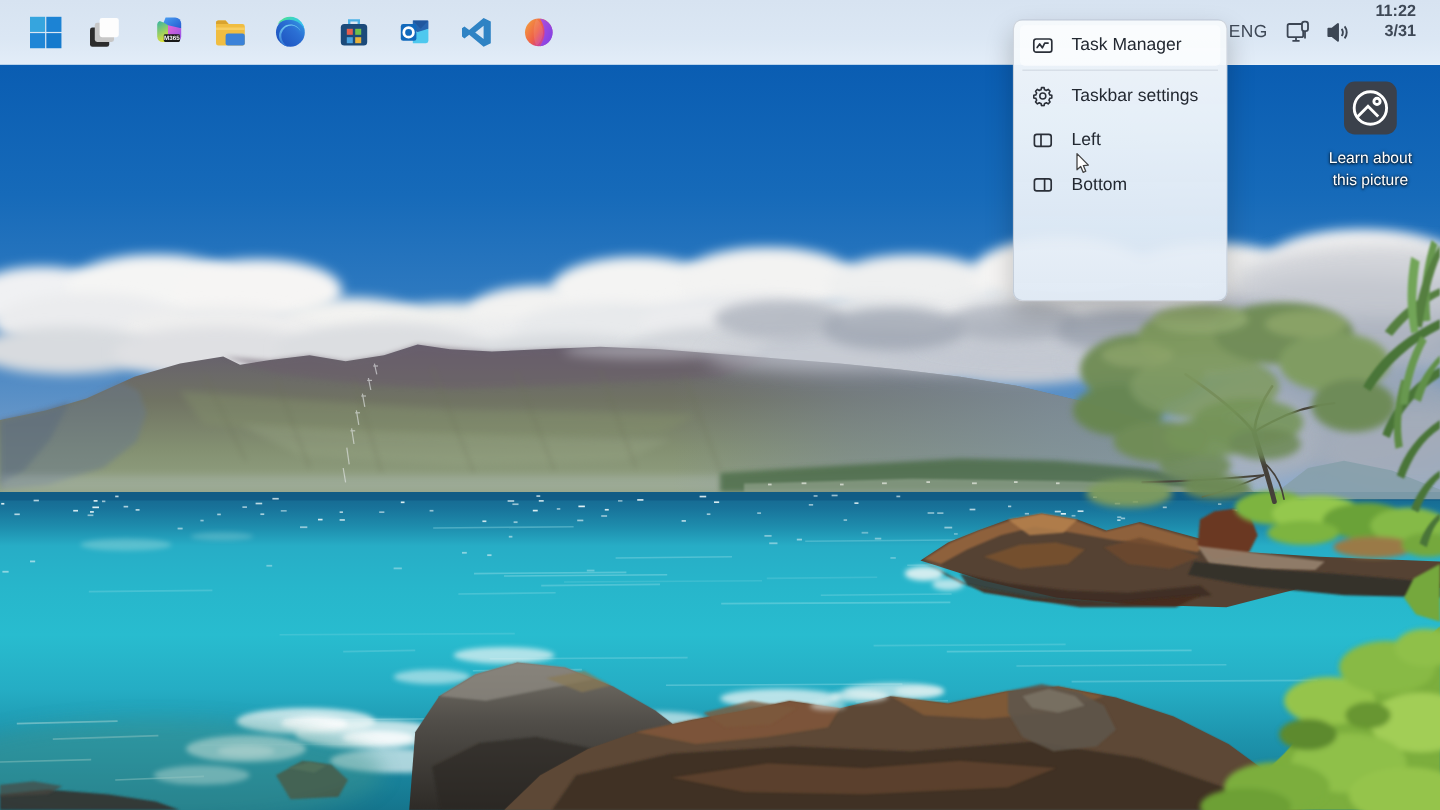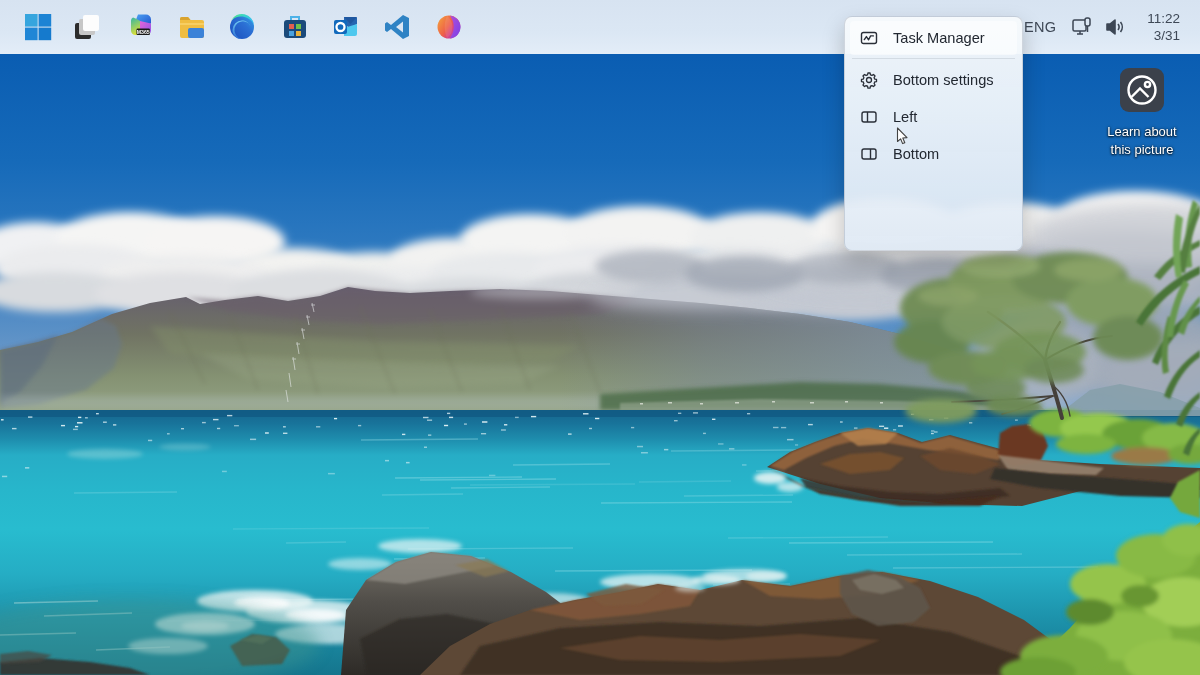--- a/index.html
+++ b/index.html
@@ -5,21 +5,21 @@
   html,body{margin:0;padding:0;width:1200px;height:675px;overflow:hidden;
     font-family:"Liberation Sans",sans-serif;}
   #stage{position:relative;width:968px;height:675px;background:#0b60b4;}
   #wall{position:absolute;left:0;top:54px;width:1200px;height:621px;}
   
   #taskbar{position:absolute;left:0;top:0;width:1200px;height:54px;
     background:linear-gradient(180deg,#d7e3f1 0%,#dbe7f4 60%,#e3edf8 100%);}
   .tbicon{position:absolute;top:13px;width:28px;height:28px;}
   .trayico{position:absolute;top:15px;width:24px;height:24px;}
   #eng{position:absolute;top:19px;left:1024px;font-size:14.5px;font-weight:500;color:#3e4856;letter-spacing:.3px;}
-  #clock{position:absolute;top:11px;right:20px;text-align:right;font-size:13.5px;color:#3e4856;line-height:16.5px;font-weight:400;margin-left:21px;}
+  #clock{position:absolute;top:1px;right:20px;text-align:right;font-size:13.5px;color:#3e4856;line-height:16.5px;font-weight:700;margin-left:21px;}
   
   #menu{position:absolute;left:844px;top:16px;width:179px;height:235px;border-radius:8px;
     background:linear-gradient(180deg,rgba(246,249,252,.97) 0%,rgba(238,244,250,.96) 40%,rgba(223,233,244,.94) 100%);
     border:1px solid rgba(150,160,175,.4);box-sizing:border-box;
     box-shadow:0 10px 22px rgba(0,0,0,.22);padding:4px 5px;}
   .mi{position:relative;height:34px;border-radius:4px;margin-bottom:3px;}
   .mi .txt{position:absolute;left:43px;top:50%;transform:translateY(-50%);
     font-size:14.6px;color:#222831;white-space:nowrap;}
   .mi svg{position:absolute;left:10px;top:50%;transform:translateY(-50%);}
   .mi.first{background:rgba(255,255,255,.5);}
@@ -592,21 +592,21 @@
       <path d="M4.3,10.6 L6.4,7.6 L8.6,10.8 L10.6,6.9 L13.4,6.9" stroke-linecap="round" stroke-linejoin="round"></path>
     </svg>
     <span class="txt">Task Manager</span>
   </div>
   <div class="sep"></div>
   <div class="mi">
     <svg width="18" height="18" viewBox="0 0 18 18" fill="none" stroke="#2a2f38" stroke-width="1.3">
       <circle cx="9" cy="9" r="2.5"></circle>
       <path d="M7.9,2 h2.2 l.35,1.8 a5.6,5.6 0 0 1 1.5,.62 l1.55,-.95 1.55,1.55 -.95,1.55 a5.6,5.6 0 0 1 .62,1.5 l1.8,.35 v2.2 l-1.8,.35 a5.6,5.6 0 0 1 -.62,1.5 l.95,1.55 -1.55,1.55 -1.55,-.95 a5.6,5.6 0 0 1 -1.5,.62 l-.35,1.8 h-2.2 l-.35,-1.8 a5.6,5.6 0 0 1 -1.5,-.62 l-1.55,.95 -1.55,-1.55 .95,-1.55 a5.6,5.6 0 0 1 -.62,-1.5 l-1.8,-.35 v-2.2 l1.8,-.35 a5.6,5.6 0 0 1 .62,-1.5 l-.95,-1.55 1.55,-1.55 1.55,.95 a5.6,5.6 0 0 1 1.5,-.62 Z" stroke-linejoin="round"></path>
     </svg>
-    <span class="txt">Bottom settings</span>
+    <span class="txt">Taskbar settings</span>
   </div>
   <div class="mi">
     <svg width="18" height="18" viewBox="0 0 18 18" fill="none" stroke="#2a2f38" stroke-width="1.4">
       <rect x="2" y="4" width="14" height="10" rx="2"></rect>
       <line x1="7.5" y1="4" x2="7.5" y2="14"></line>
     </svg>
     <span class="txt">Left</span>
   </div>
   <div class="mi">
     <svg width="18" height="18" viewBox="0 0 18 18" fill="none" stroke="#2a2f38" stroke-width="1.4">

